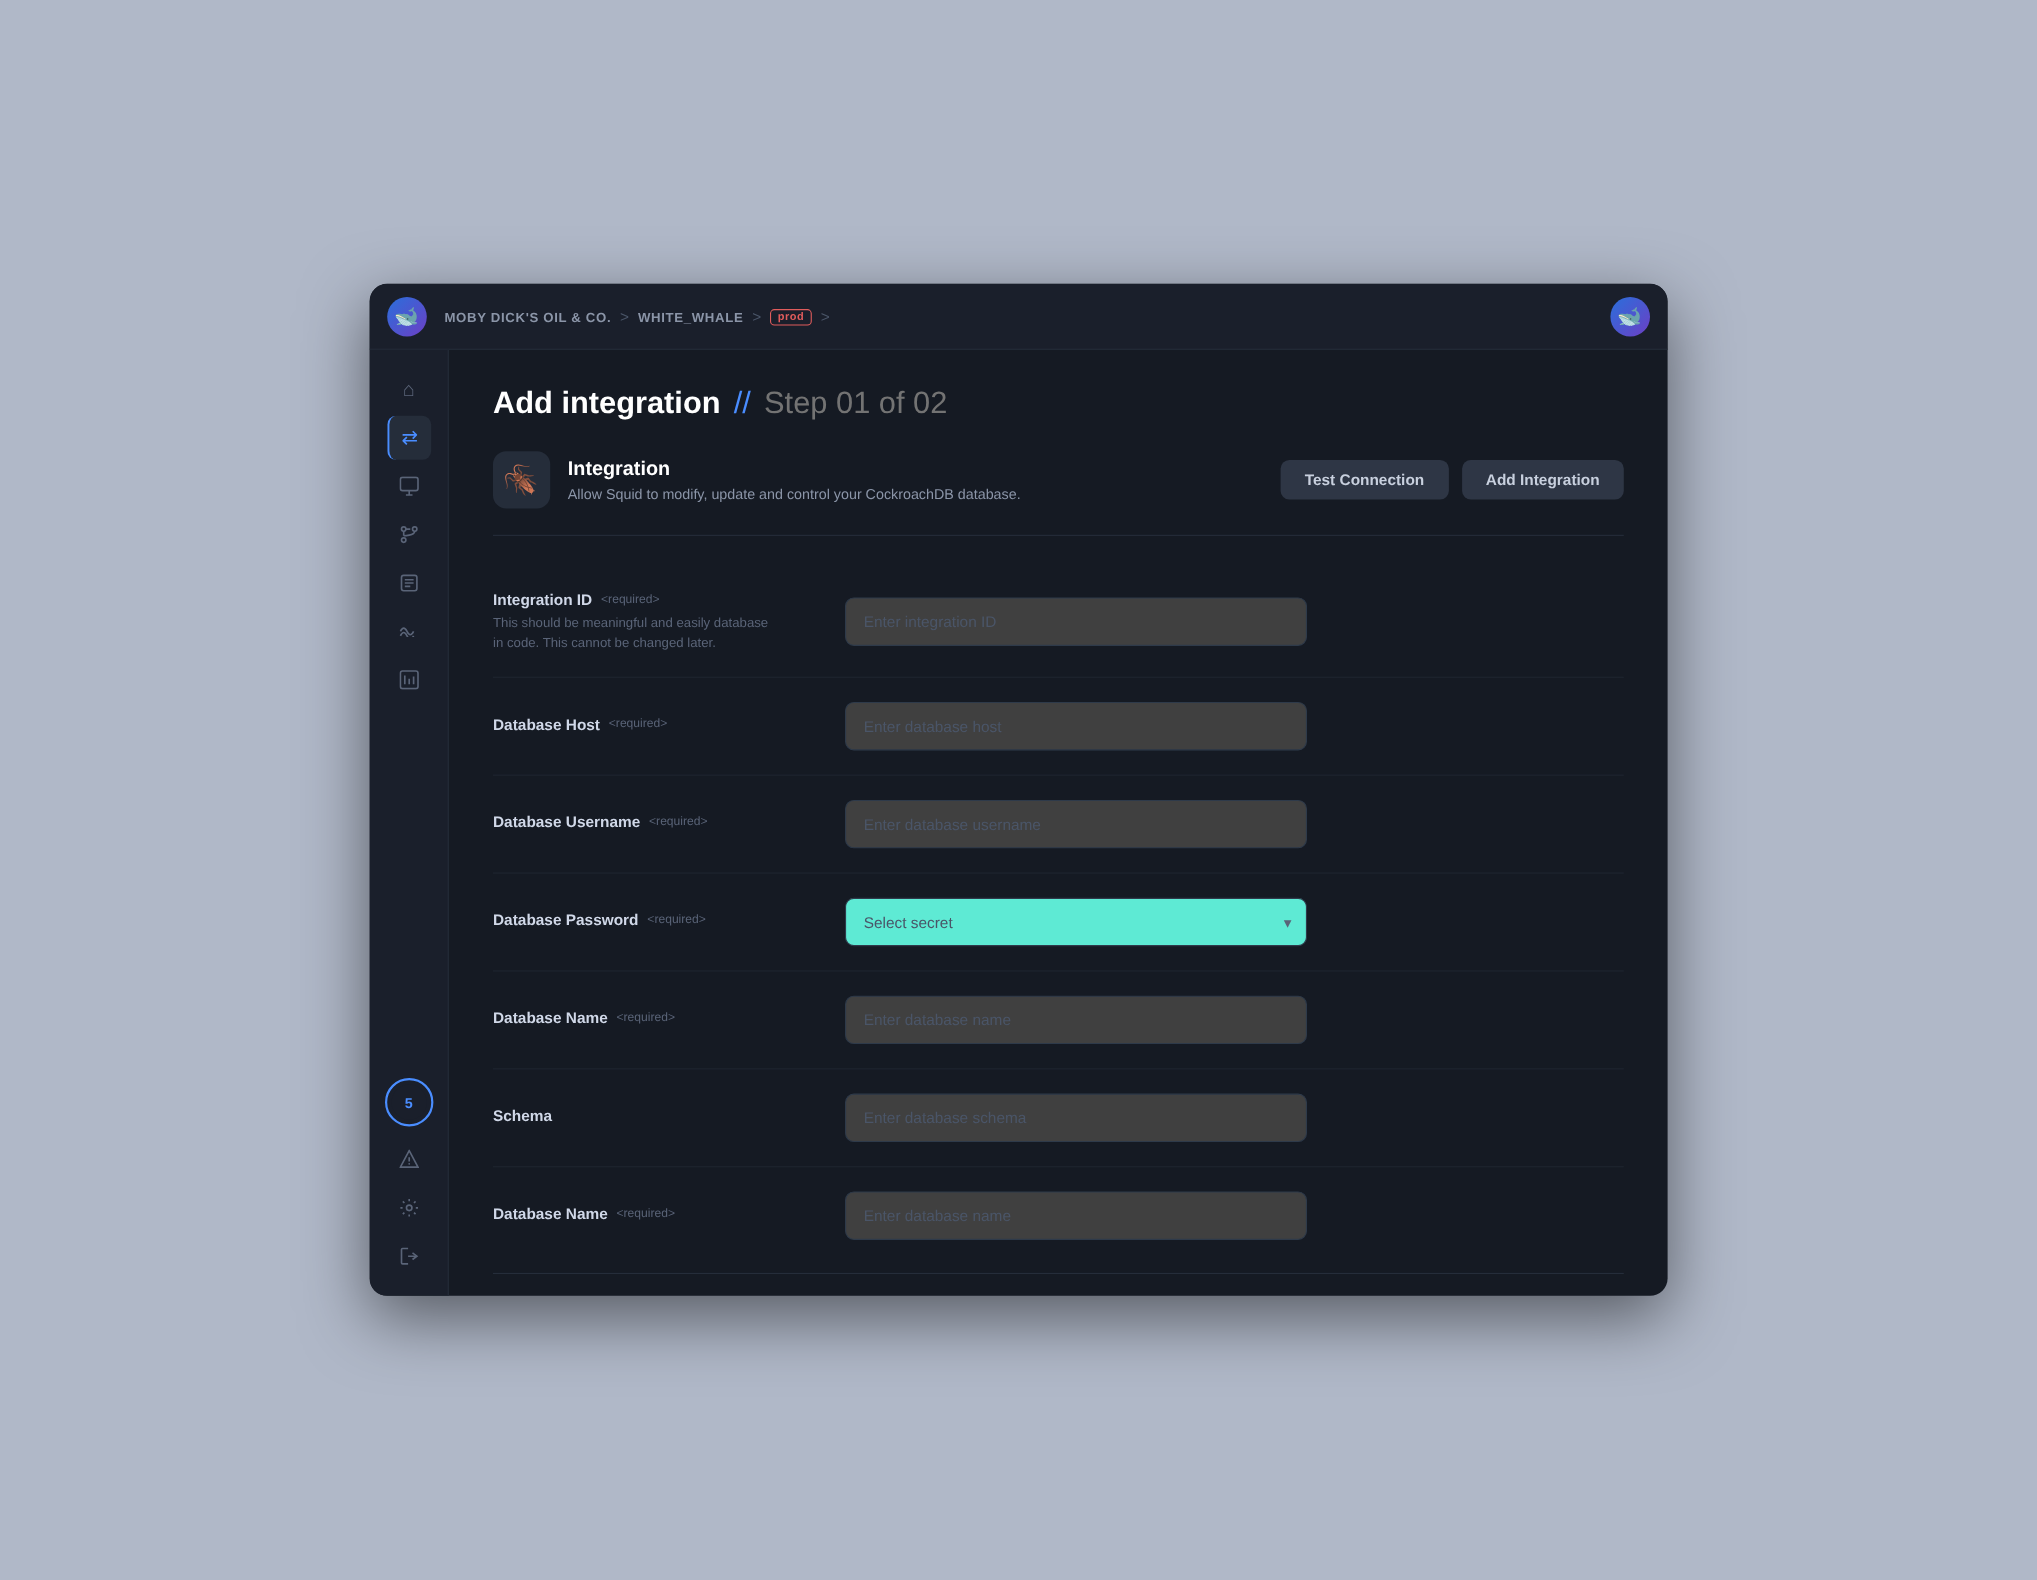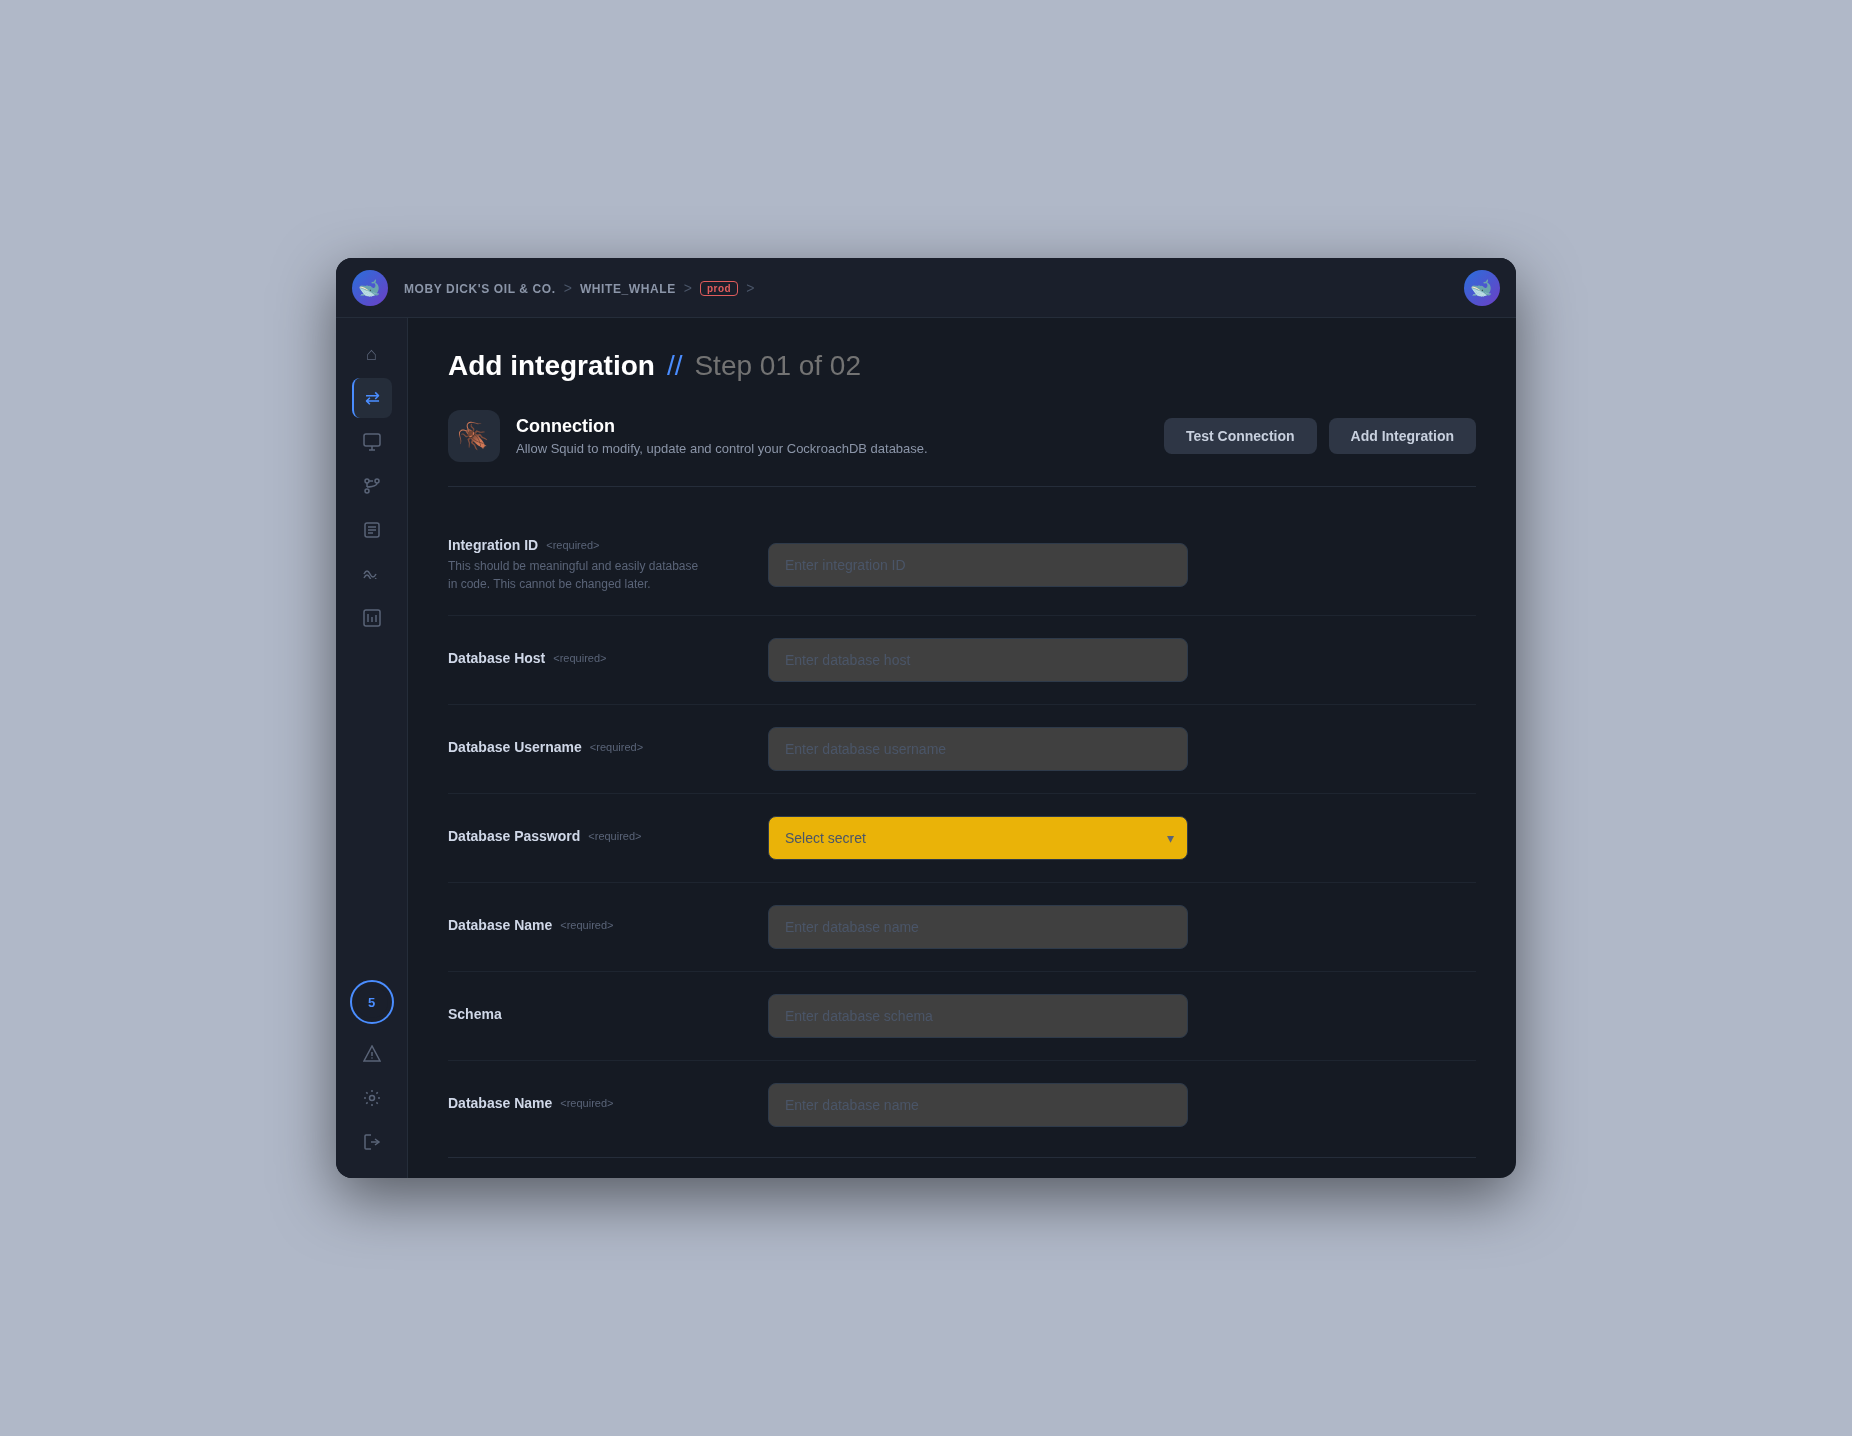--- a/index.html
+++ b/index.html
@@ -274,21 +274,21 @@
       padding: 13px 16px;
       font-size: 14px;
       color: #8b95a8;
       outline: none;
       transition: border-color 0.15s;
     }
     .form-input::placeholder { color: #4a5568; }
     .form-select {
       width: 100%;
       max-width: 420px;
-      background: #eab308;
+      background: #5eead4;
       border: 1px solid #2e3a4a;
       border-radius: 8px;
       padding: 13px 16px;
       font-size: 14px;
       color: #4a5568;
       outline: none;
       cursor: pointer;
       appearance: none;
       -webkit-appearance: none;
     }
@@ -417,21 +417,21 @@
         <span>Add integration</span>
         <span class="page-title-sep">//</span>
         <span class="page-title-step">Step 01 of 02</span>
       </div>
 
       <div class="integration-card">
         <div class="integration-icon">
           <span>🪳</span>
         </div>
         <div class="integration-info">
-          <div class="integration-name">Connection</div>
+          <div class="integration-name">Integration</div>
           <div class="integration-desc">Allow Squid to modify, update and control your CockroachDB database.</div>
         </div>
         <div class="integration-actions">
           <button class="btn btn-secondary">Test Connection</button>
           <button class="btn btn-primary">Add Integration</button>
         </div>
       </div>
 
       <div class="form-section">
 

